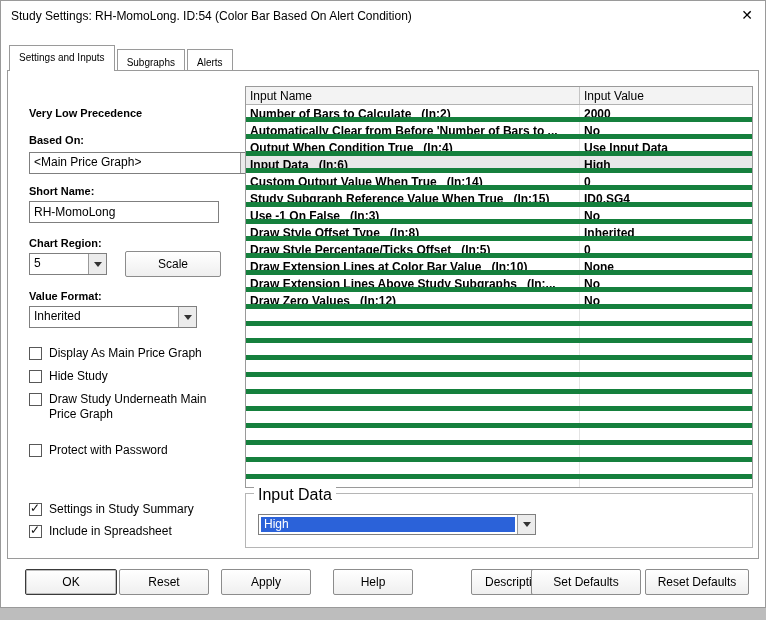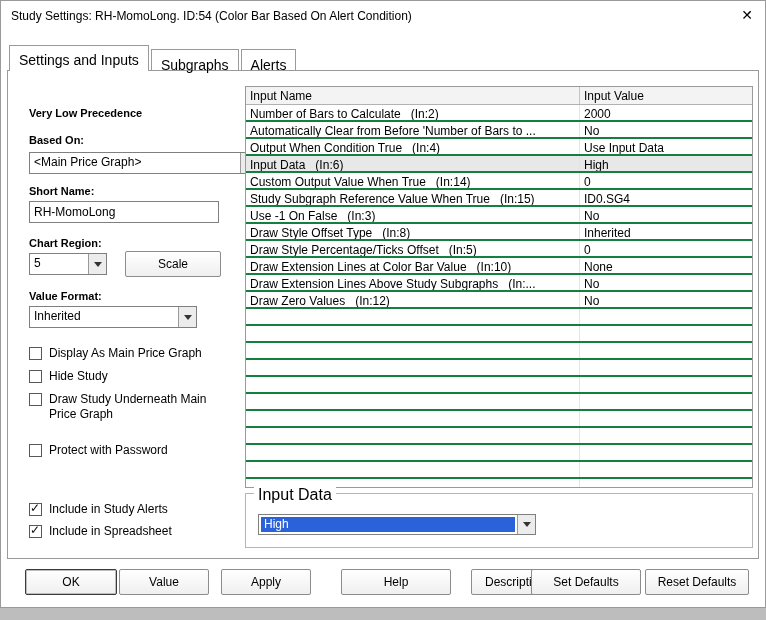--- a/index.html
+++ b/index.html
@@ -15,21 +15,21 @@
     background:#fff;border:1px solid #9a9a9a;box-sizing:border-box;
   }
   
   .titlebar{position:absolute;left:0;top:0;width:100%;height:30px;background:#fff;}
   .title{position:absolute;left:10px;top:8px;font-size:12px;white-space:nowrap;}
   .close{position:absolute;right:12px;top:6px;font-size:14px;line-height:16px;cursor:pointer;}
   
   .tabs{position:absolute;left:8px;top:44px;height:26px;display:flex;align-items:flex-end;z-index:3;}
   .tab{
     box-sizing:border-box;background:#fff;border:1px solid #9a9a9a;border-bottom:none;
-    margin-right:2px;margin-bottom:1px;height:21px;padding:7px 9px 0;font-size:14px;cursor:pointer;white-space:nowrap;
+    margin-right:2px;margin-bottom:1px;height:21px;padding:7px 9px 0;font-size:10px;cursor:pointer;white-space:nowrap;
   }
   .tab.active{height:26px;padding-top:6px;margin-bottom:0;}
   .panel{
     position:absolute;left:6px;top:69px;width:752px;height:489px;
     border:1px solid #9a9a9a;box-sizing:border-box;background:#fff;z-index:1;
   }
   
   .lbl{position:absolute;font-size:11px;white-space:nowrap;z-index:2;}
   .lbl-b{font-weight:bold;}
   .tinput{
@@ -63,21 +63,21 @@
   .cbrow .cblabel{font-size:12px;max-width:178px;line-height:15px;}
   
   .table{
     position:absolute;left:244px;top:85px;width:508px;height:402px;box-sizing:border-box;
     border:1px solid #9a9a9a;background:#fff;overflow:hidden;z-index:2;font-size:12px;
   }
   .thead{display:flex;height:18px;box-sizing:border-box;background:#f3f3f3;border-bottom:1px solid #b2b2b2;}
   .th{box-sizing:border-box;padding:2px 4px 0;white-space:pre;overflow:hidden;}
   .th.c1{width:334px;border-right:1px solid #c4c4c4;}
   .th.c2{flex:1;}
-  .trow{display:flex;height:17px;box-sizing:border-box;border-bottom:2px solid #15803d;}
+  .trow{display:flex;height:17px;box-sizing:border-box;border-bottom:5px solid #15803d;font-weight:bold;}
   .trow.selected{background:#e8e8e8;}
   .tcell{box-sizing:border-box;padding:2px 4px 0;white-space:pre;overflow:hidden;}
   .tcell.c1{width:334px;border-right:1px solid #e4e4e4;}
   .tcell.c2{flex:1;}
   
   .group{
     position:absolute;left:244px;top:492px;width:508px;height:55px;box-sizing:border-box;
     border:1px solid #b5b5b5;z-index:2;background:#fff;
   }
   .group-title{position:absolute;top:-8px;left:8px;background:#fff;padding:0 4px;font-size:16px;}
@@ -144,21 +144,21 @@
   </div>
   <div class="cbrow" style="left:28px;top:442px;">
     <span class="cb"></span>
     <span class="cblabel">Protect with Password</span>
   </div>
 
   <div class="cbrow" style="left:28px;top:501px;">
     <span class="cb">
         <span class="mark">✓</span>
       </span>
-    <span class="cblabel">Include in Study Alerts</span>
+    <span class="cblabel">Settings in Study Summary</span>
   </div>
   <div class="cbrow" style="left:28px;top:523px;">
     <span class="cb">
         <span class="mark">✓</span>
       </span>
     <span class="cblabel">Include in Spreadsheet</span>
   </div>
 
   <div class="table">
     <div class="thead">
@@ -267,20 +267,20 @@
       <div class="field">
         <span class="sel" id="sel-high" style="background: rgb(43, 98, 217);">High</span>
       </div>
       <div class="arrow-btn">
           <div class="tri"></div>
         </div>
     </div>
   </div>
 
   <div class="btn default" style="left:24px;top:568px;width:92px;">OK</div>
-  <div class="btn" style="left:118px;top:568px;width:90px;">Value</div>
+  <div class="btn" style="left:118px;top:568px;width:90px;">Reset</div>
   <div class="btn" style="left:220px;top:568px;width:90px;">Apply</div>
-  <div class="btn" style="left:340px;top:568px;width:110px;">Help</div>
+  <div class="btn" style="left:332px;top:568px;width:80px;">Help</div>
   <div class="btn" style="left:424px;top:568px;width:88px;margin-left:46px;">Description</div>
   <div class="btn" style="left:530px;top:568px;width:110px;">Set Defaults</div>
   <div class="btn" style="left:644px;top:568px;width:104px;">Reset Defaults</div>
 
 </div>
 
 </body></html>

